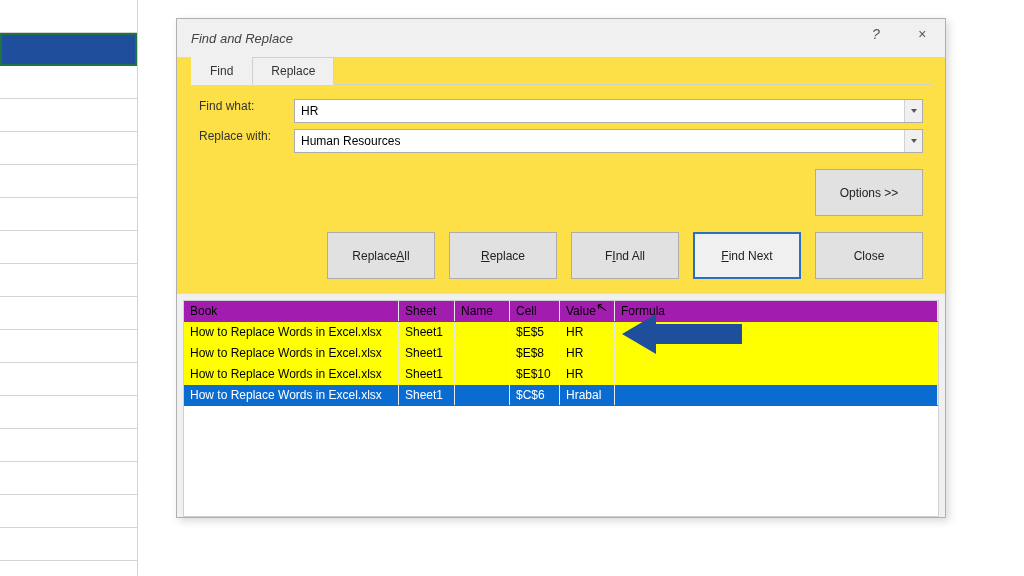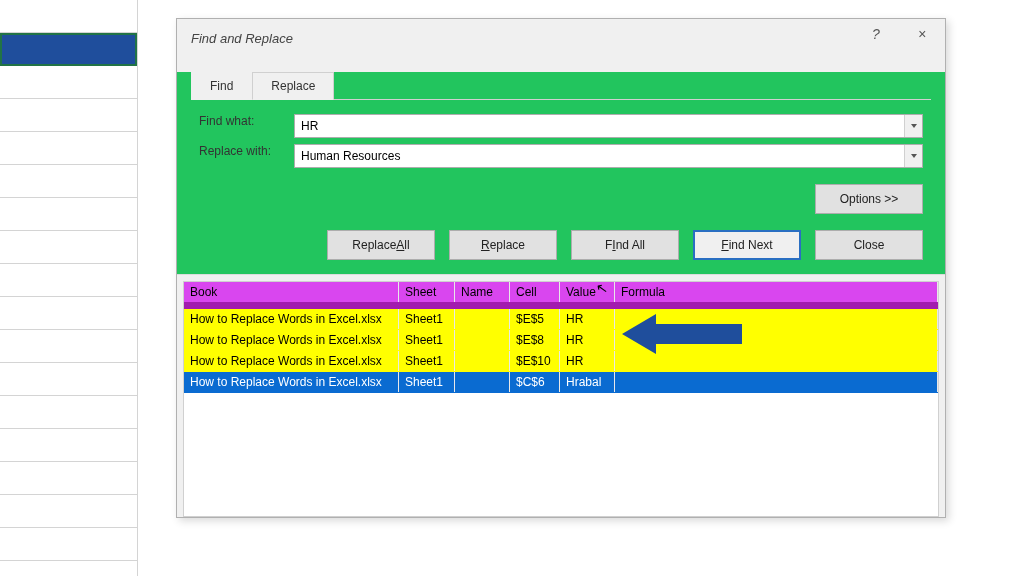--- a/index.html
+++ b/index.html
@@ -66,24 +66,23 @@
       width: 46px;
       height: 30px;
       display: flex;
       align-items: center;
       justify-content: center;
       font-size: 14px;
       color: #555;
       cursor: pointer;
     }
     .upper {
-      background: #22c55e;
+      background: #fde047;
       border-bottom: 1px solid #dcdcdc;
       padding: 0 14px 14px 14px;
-      margin-top: 15px;
     }
     .tabs {
       display: flex;
       border-bottom: 1px solid #d0d0d0;
       height: 28px;
       align-items: flex-end;
     }
     .tab {
       padding: 6px 18px;
       font-size: 12px;
@@ -143,21 +142,21 @@
       padding: 10px 8px 0 0;
     }
     .btn-row {
       display: flex;
       justify-content: flex-end;
       gap: 14px;
       padding: 16px 8px 0 8px;
     }
     .btn {
       min-width: 108px;
-      height: 30px;
+      height: 47px;
       background: #e1e1e1;
       border: 1px solid #adadad;
       font-size: 12px;
       color: #222;
       cursor: pointer;
       display: flex;
       align-items: center;
       justify-content: center;
     }
     .btn.primary {
@@ -168,22 +167,22 @@
     .results {
       flex: 1;
       background: #fff;
       margin: 6px 6px 0 6px;
       border: 1px solid #d0d0d0;
       overflow: auto;
       font-size: 12px;
     }
     .res-header {
       display: flex;
-      background: #d946ef;
-      border-bottom: 7px solid #a21caf;
+      background: #a21caf;
+      border-bottom: 1px solid #a21caf;
     }
     .res-header > div, .res-row > div {
       padding: 3px 6px;
       border-right: 1px solid #e8e8e8;
     }
     .col-book { width: 215px; }
     .col-sheet { width: 56px; }
     .col-name { width: 55px; }
     .col-cell { width: 50px; }
     .col-value { width: 55px; position: relative; }

